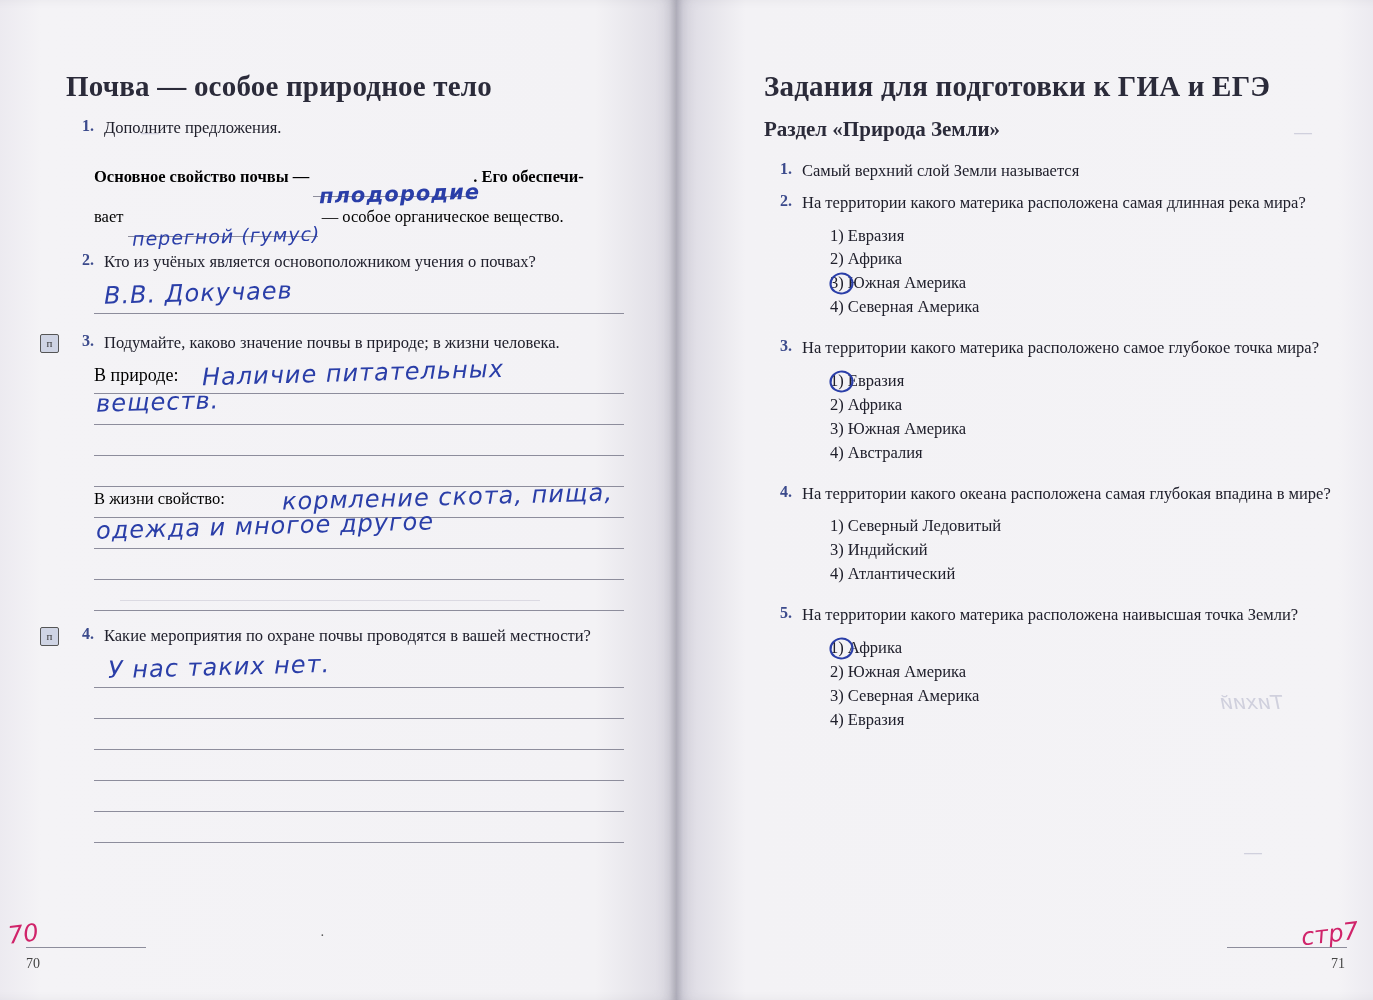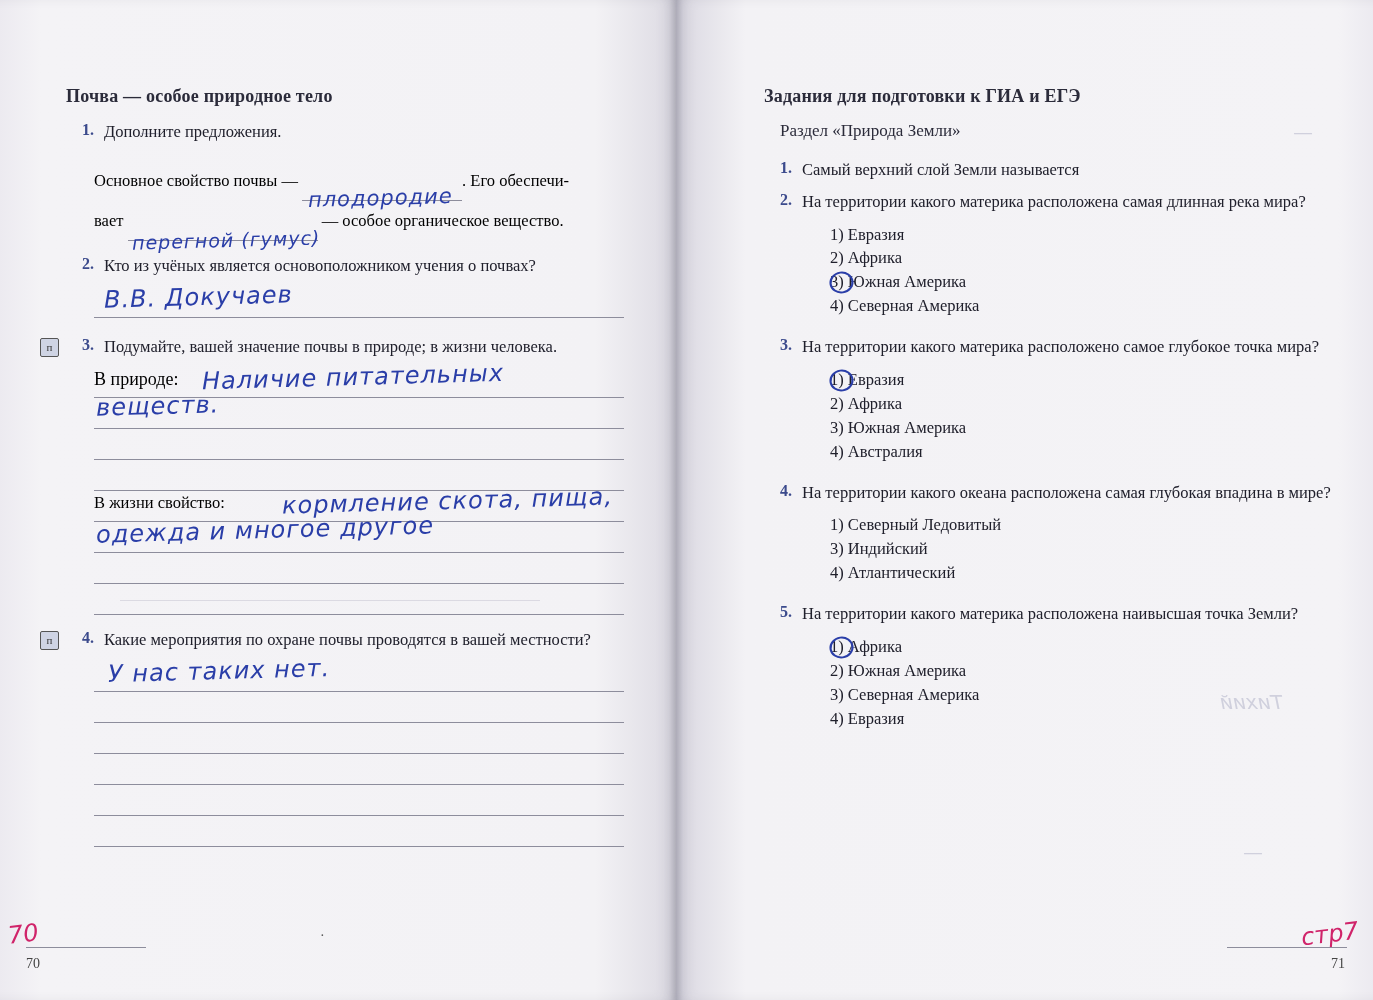--- a/index.html
+++ b/index.html
@@ -17,22 +17,22 @@
   .page.right{width:697px;
     background:linear-gradient(to left,#eceaf0 0%,#f4f3f6 5%,#f3f2f5 90%,#dcdae3 99%,#cbc9d4 100%);
     box-shadow:inset 12px 0 18px -12px rgba(70,70,90,.45);}
   .gutter{position:absolute;left:676px;top:0;width:10px;height:1000px;
     background:linear-gradient(to right,#b9b7c4,#9a98a8,#c9c7d2);opacity:.75;}
 
   .content{position:absolute;}
   .lcontent{left:66px;top:70px;width:560px;}
   .rcontent{left:88px;top:70px;width:570px;}
 
-  h1.title{font-size:18px;font-weight:bold;color:#2b2b3a;margin:16px 0 14px 0;letter-spacing:.2px;}
-  h2.subtitle{font-size:17px;font-weight:normal;color:#2b2b3a;margin:8px 0 18px 16px;}
+  h1.title{font-size:29px;font-weight:bold;color:#2b2b3a;margin:0 0 14px 0;letter-spacing:.2px;}
+  h2.subtitle{font-size:21px;font-weight:bold;color:#2b2b3a;margin:8px 0 18px 0;}
 
   .q{display:flex;margin-bottom:10px;}
   .qnum{width:28px;flex:0 0 28px;font-weight:bold;color:#3b4a8c;font-size:16px;text-align:right;padding-right:10px;}
   .qbody{flex:1;font-size:16.5px;line-height:1.32;color:#20202c;text-align:justify;}
 
   .marker{position:absolute;left:-26px;width:17px;height:17px;border:1px solid #555;
     background:#cfd4e4;font-size:11px;color:#333;text-align:center;line-height:17px;border-radius:2px;}
 
   .line{border-bottom:1px solid #8d8d9c;height:30px;position:relative;}
 
@@ -82,41 +82,41 @@
     <div class="content lcontent">
 
       <h1 class="title">Почва — особое природное тело</h1>
 
       <div class="q">
         <div class="qnum">1.</div>
         <div class="qbody">Дополните предложения.</div>
       </div>
 
       <div style="margin:18px 0 6px 28px;">
-        <div style="font-size:16.5px;line-height:40px;position:relative;">
+        <div style="font-size:16.5px;line-height:40px;position:relative;font-weight:bold;">
           <span>Основное свойство почвы — </span><span class="inlineblank" style="width:160px;position:relative;"><span class="hand" style="position:absolute;left:6px;top:-22px;">плодородие</span></span><span>. Его обеспечи-</span>
         </div>
         <div style="font-size:16.5px;line-height:40px;position:relative;">
           <span>вает </span><span class="inlineblank" style="width:190px;position:relative;"><span class="hand sm" style="position:absolute;left:4px;top:-20px;">перегной (гумус)</span></span><span> — особое органическое вещество.</span>
         </div>
       </div>
 
       <div class="q" style="margin-top:14px;">
         <div class="qnum">2.</div>
         <div class="qbody">Кто из учёных является основоположником учения о поч­вах?</div>
       </div>
       <div style="margin:6px 0 0 28px;position:relative;">
         <div class="line" style="width:530px;"></div>
         <span class="hand big" style="position:absolute;left:10px;top:-4px;">В.В. Докучаев</span>
       </div>
 
       <div class="q" style="margin-top:18px;position:relative;">
         <div class="marker" style="top:2px;">п</div>
         <div class="qnum">3.</div>
-        <div class="qbody">Подумайте, вашей значение почвы в природе; в жизни че­ловека.</div>
+        <div class="qbody">Подумайте, каково значение почвы в природе; в жизни че­ловека.</div>
       </div>
 
       <div style="margin:8px 0 0 28px;">
         <div style="position:relative;">
           <div class="line" style="width:530px;"></div>
           <span style="position:absolute;left:0;top:2px;font-size:18px;">В природе:</span>
           <span class="hand big" style="position:absolute;left:108px;top:-4px;">Наличие питательных</span>
         </div>
         <div style="position:relative;">
           <div class="line" style="width:530px;"></div>

